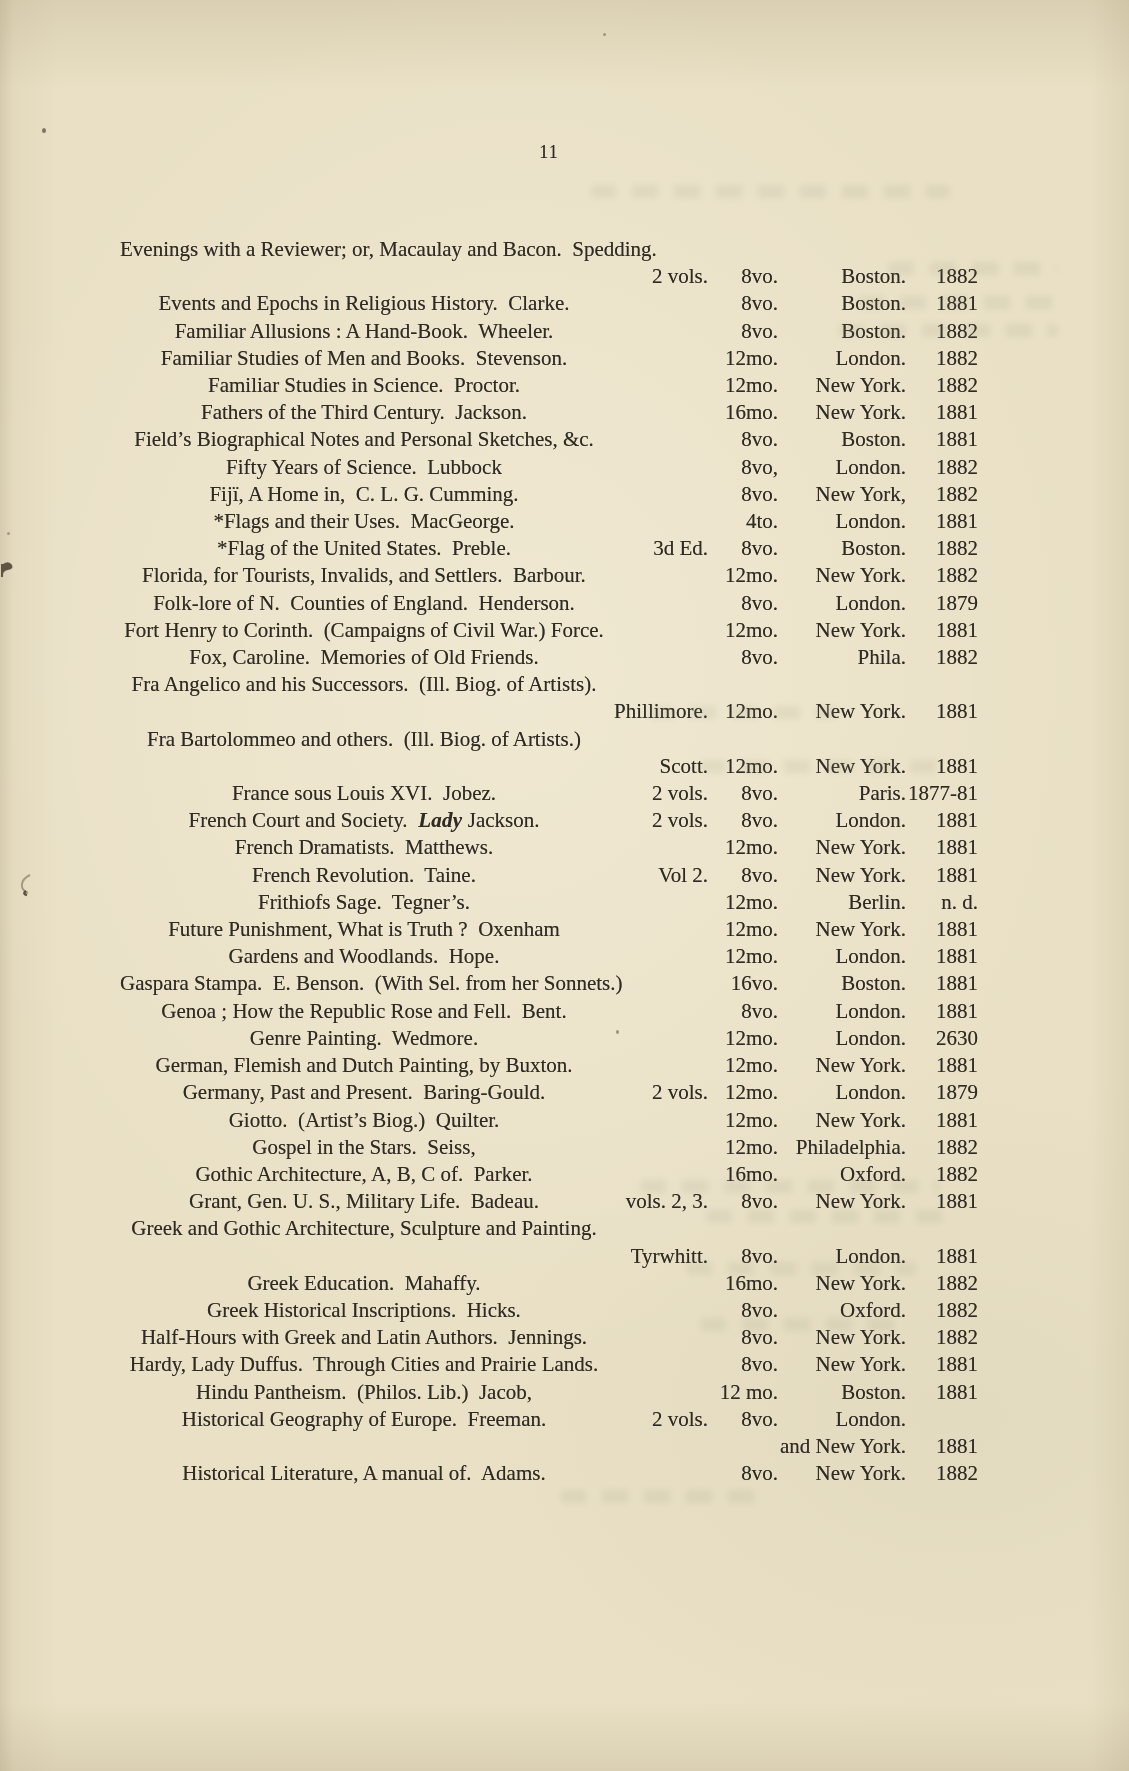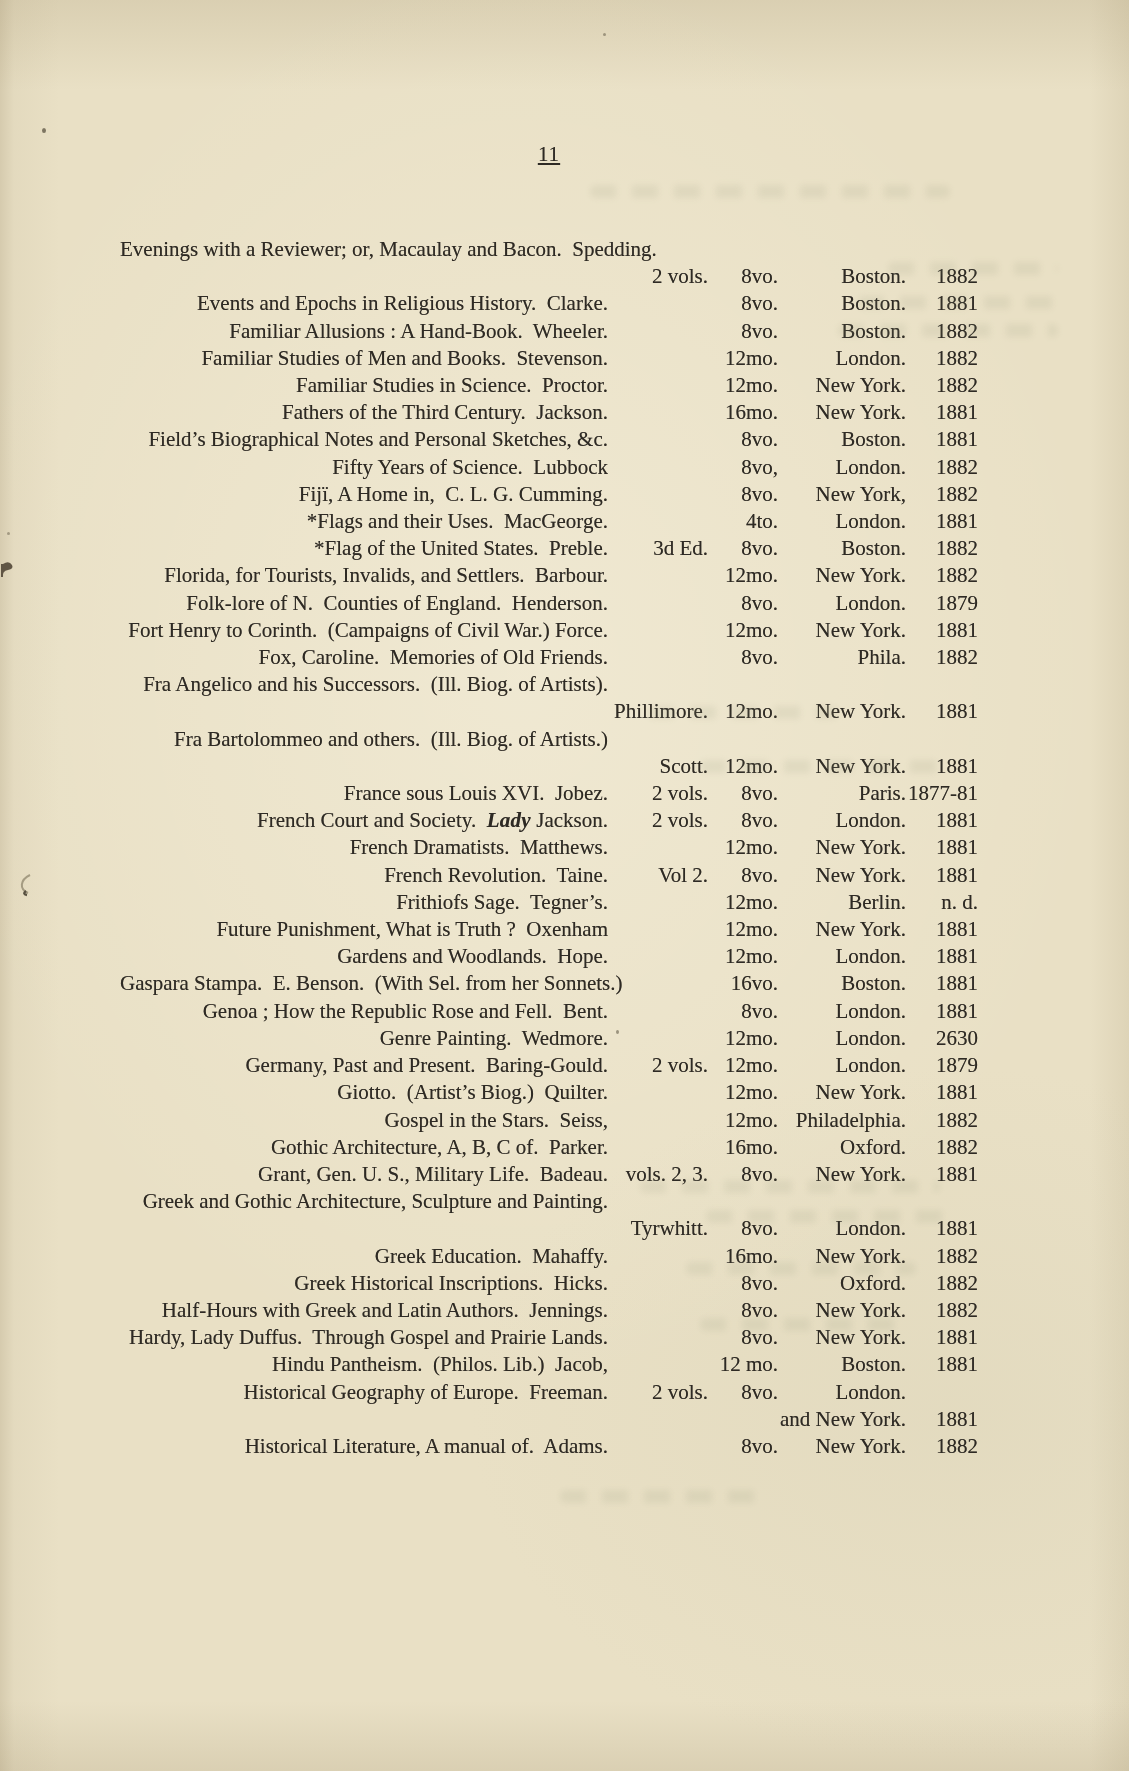--- a/index.html
+++ b/index.html
@@ -15,35 +15,34 @@
       linear-gradient(180deg, rgba(150,132,92,0.18) 0px, rgba(150,132,92,0) 90px),
       linear-gradient(0deg, rgba(140,122,84,0.16) 0px, rgba(140,122,84,0) 70px),
       linear-gradient(270deg, rgba(140,122,84,0.12) 0px, rgba(140,122,84,0) 40px);
     overflow:hidden;
     font-family:"Liberation Serif","DejaVu Serif",serif;
     color:#2e2a24;
   }
   .page-number{
     position:absolute;top:142px;left:120px;width:858px;
     text-align:center;
-    font-size:21px;letter-spacing:1px;
+    font-size:18px;letter-spacing:1px;
     text-shadow:0 0 .5px rgba(46,42,36,.55);
-    text-decoration:underline;
   }
   table.catalog{
     position:absolute;top:236px;left:120px;width:858px;
     border-collapse:collapse;table-layout:fixed;
   }
   table.catalog td{
     padding:0;vertical-align:baseline;
     font-size:21px;line-height:27.2px;
     white-space:pre;
     text-shadow:0 0 .5px rgba(46,42,36,.5);
   }
-  td.c-title{text-align:right;}
+  td.c-title{text-align:center;}
   td.c-extra,td.c-size,td.c-city,td.c-year{text-align:right;}
   td.c-title i{font-style:italic;letter-spacing:.3px;font-weight:bold;}
   
   .ghost{
     position:absolute;height:13px;border-radius:6px;
     background:repeating-linear-gradient(90deg,
       rgba(148,152,122,0.30) 0px, rgba(148,152,122,0.30) 26px,
       rgba(148,152,122,0) 26px, rgba(148,152,122,0) 42px);
     filter:blur(3px);opacity:.45;pointer-events:none;
   }
@@ -271,20 +270,27 @@
           <td class="c-year">1881</td>
         </tr>
         <tr>
           <td class="c-title">Genre Painting.  Wedmore.</td>
           <td class="c-extra"></td>
           <td class="c-size">12mo.</td>
           <td class="c-city">London.</td>
           <td class="c-year">2630</td>
         </tr>
         <tr>
+          <td class="c-title">German, Flemish and Dutch Painting, by Buxton.</td>
+          <td class="c-extra"></td>
+          <td class="c-size">12mo.</td>
+          <td class="c-city">New York.</td>
+          <td class="c-year">1881</td>
+        </tr>
+        <tr>
           <td class="c-title">Germany, Past and Present.  Baring-Gould.</td>
           <td class="c-extra">2 vols.</td>
           <td class="c-size">12mo.</td>
           <td class="c-city">London.</td>
           <td class="c-year">1879</td>
         </tr>
         <tr>
           <td class="c-title">Giotto.  (Artist’s Biog.)  Quilter.</td>
           <td class="c-extra"></td>
           <td class="c-size">12mo.</td>
@@ -341,21 +347,21 @@
           <td class="c-year">1882</td>
         </tr>
         <tr>
           <td class="c-title">Half-Hours with Greek and Latin Authors.  Jennings.</td>
           <td class="c-extra"></td>
           <td class="c-size">8vo.</td>
           <td class="c-city">New York.</td>
           <td class="c-year">1882</td>
         </tr>
         <tr>
-          <td class="c-title">Hardy, Lady Duffus.  Through Gospel and Prairie Lands.</td>
+          <td class="c-title">Hardy, Lady Duffus.  Through Cities and Prairie Lands.</td>
           <td class="c-extra"></td>
           <td class="c-size">8vo.</td>
           <td class="c-city">New York.</td>
           <td class="c-year">1881</td>
         </tr>
         <tr>
           <td class="c-title">Hindu Pantheism.  (Philos. Lib.)  Jacob,</td>
           <td class="c-extra"></td>
           <td class="c-size">12 mo.</td>
           <td class="c-city">Boston.</td>

